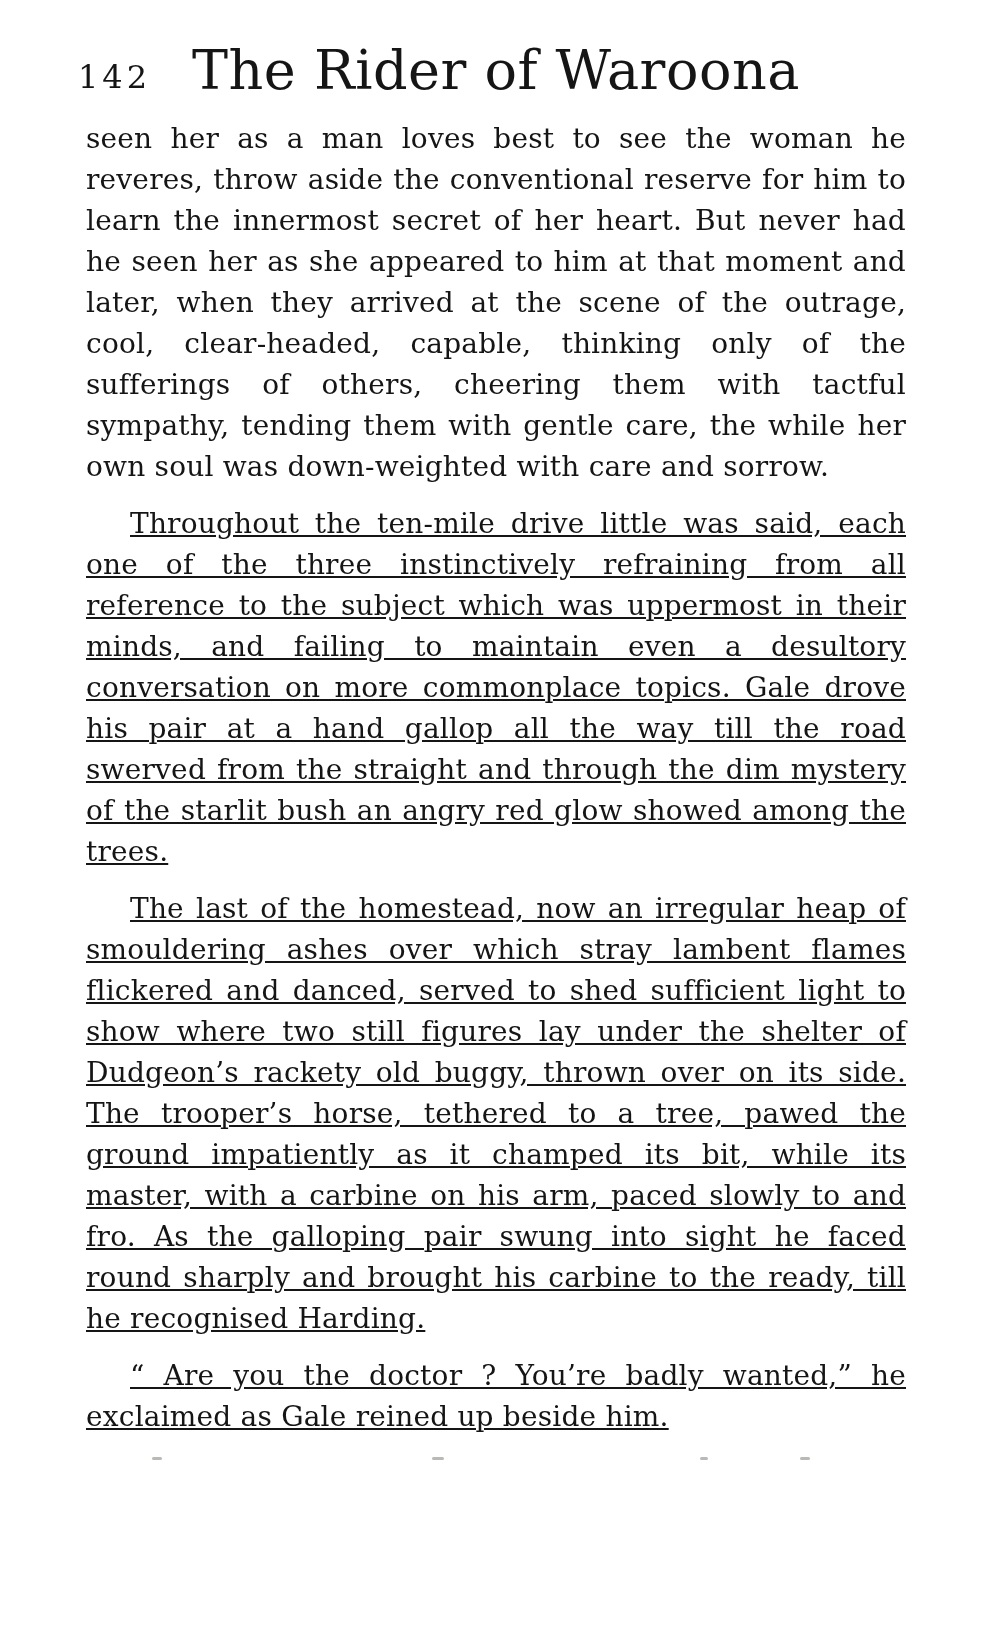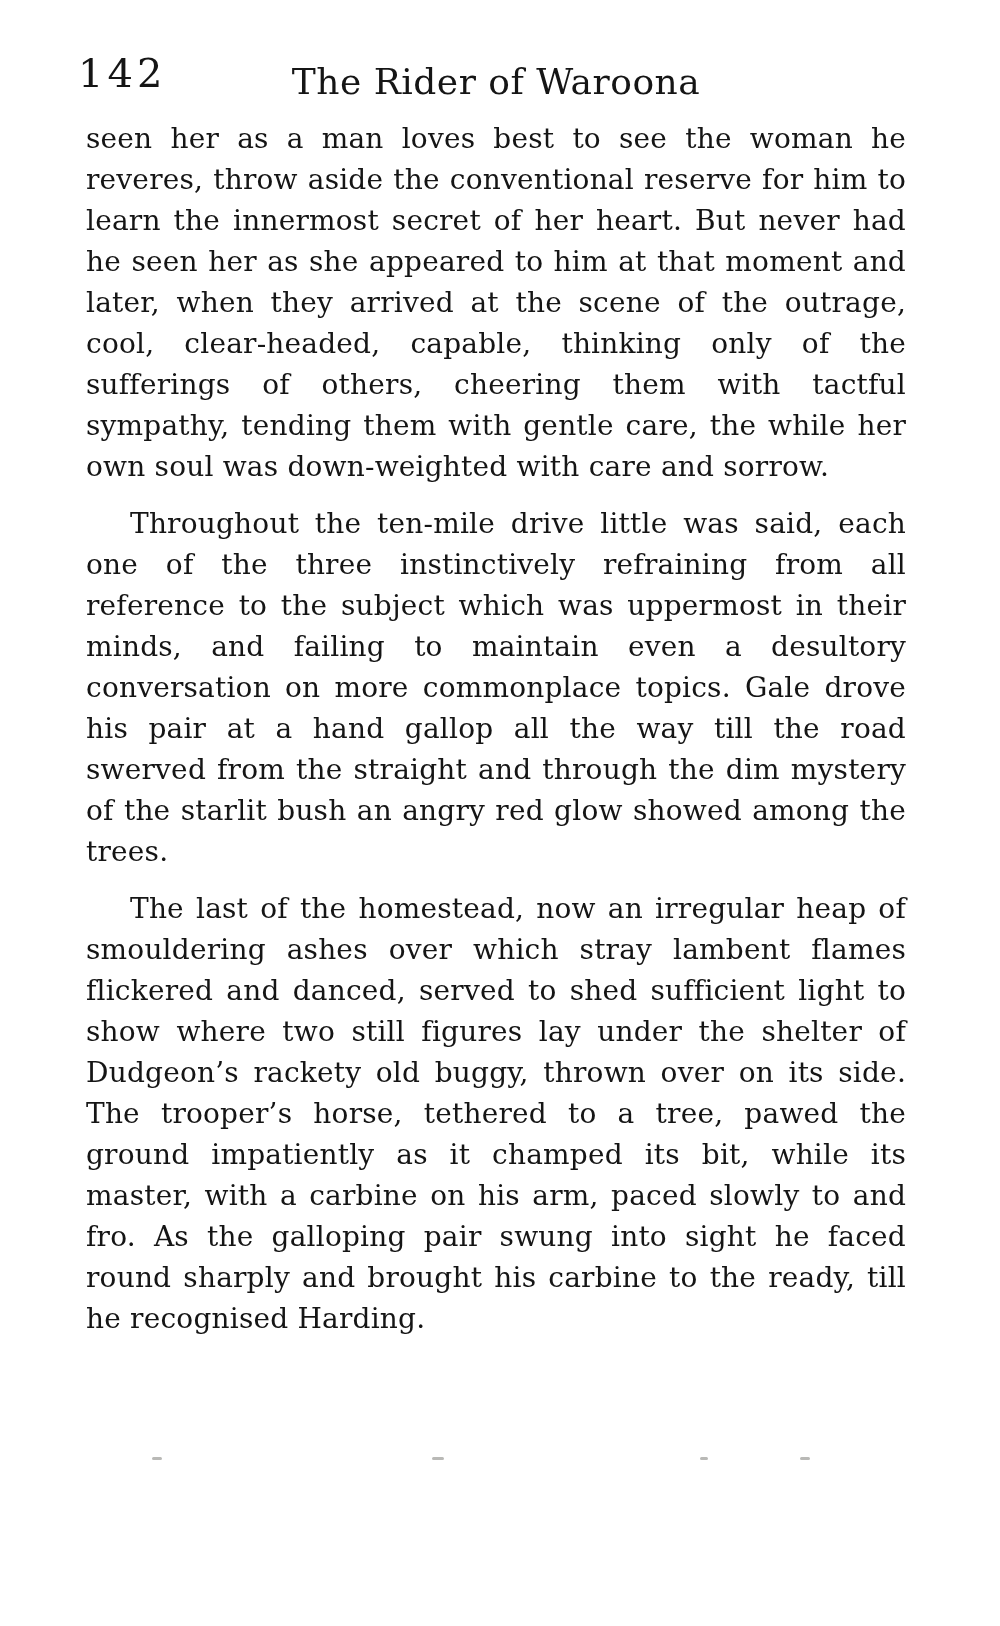--- a/index.html
+++ b/index.html
@@ -20,44 +20,45 @@
   }
   .header {
     position: relative;
     height: 72px;
     margin-bottom: 16px;
   }
   .pagenum {
     position: absolute;
     left: 8px;
     bottom: 6px;
-    font-size: 40px;
+    font-size: 32px;
     letter-spacing: 4px;
   }
   .title {
     position: absolute;
     left: 0;
     right: 0;
     bottom: 0;
     text-align: center;
-    font-size: 36px;
+    font-size: 54px;
     letter-spacing: 0.5px;
     white-space: nowrap;
   }
   .body-text {
     font-size: 28px;
     line-height: 41px;
     text-align: justify;
     letter-spacing: 0.2px;
   }
   .body-text p {
     margin: 16px;
   }
   .body-text p.indent {
     text-indent: 44px;
+    text-decoration: underline;
   }
   .artifacts {
     position: absolute;
     left: 0;
     top: 1455px;
     width: 1000px;
     height: 8px;
   }
   .artifacts .mark {
     position: absolute;
@@ -74,20 +75,21 @@
 
   <div class="header">
     <span class="pagenum">142</span>
     <span class="title">The Rider of Waroona</span>
   </div>
 
   <div class="body-text">
     <p>seen her as a man loves best to see the woman he reveres, throw aside the conventional reserve for him to learn the innermost secret of her heart. But never had he seen her as she appeared to him at that moment and later, when they arrived at the scene of the outrage, cool, clear-headed, capable, thinking only of the sufferings of others, cheering them with tactful sympathy, tending them with gentle care, the while her own soul was down-weighted with care and sorrow.</p>
     <p class="indent">Throughout the ten-mile drive little was said, each one of the three instinctively refraining from all reference to the subject which was uppermost in their minds, and failing to maintain even a desultory conversation on more commonplace topics.  Gale drove his pair at a hand gallop all the way till the road swerved from the straight and through the dim mystery of the starlit bush an angry red glow showed among the trees.</p>
     <p class="indent">The last of the homestead, now an irregular heap of smouldering ashes over which stray lambent flames flickered and danced, served to shed sufficient light to show where two still figures lay under the shelter of Dudgeon’s rackety old buggy, thrown over on its side.  The trooper’s horse, tethered to a tree, pawed the ground impatiently as it champed its bit, while its master, with a carbine on his arm, paced slowly to and fro.  As the galloping pair swung into sight he faced round sharply and brought his carbine to the ready, till he recognised Harding.</p>
+    <p class="indent">“ Are you the doctor ?  You’re badly wanted,” he exclaimed as Gale reined up beside him.</p>
   </div>
 
 </div>
 
 <div class="artifacts">
   <span class="mark" style="left:152px; width:10px;"></span>
   <span class="mark" style="left:432px; width:12px;"></span>
   <span class="mark" style="left:700px; width:8px;"></span>
   <span class="mark" style="left:800px; width:10px;"></span>
 </div>

